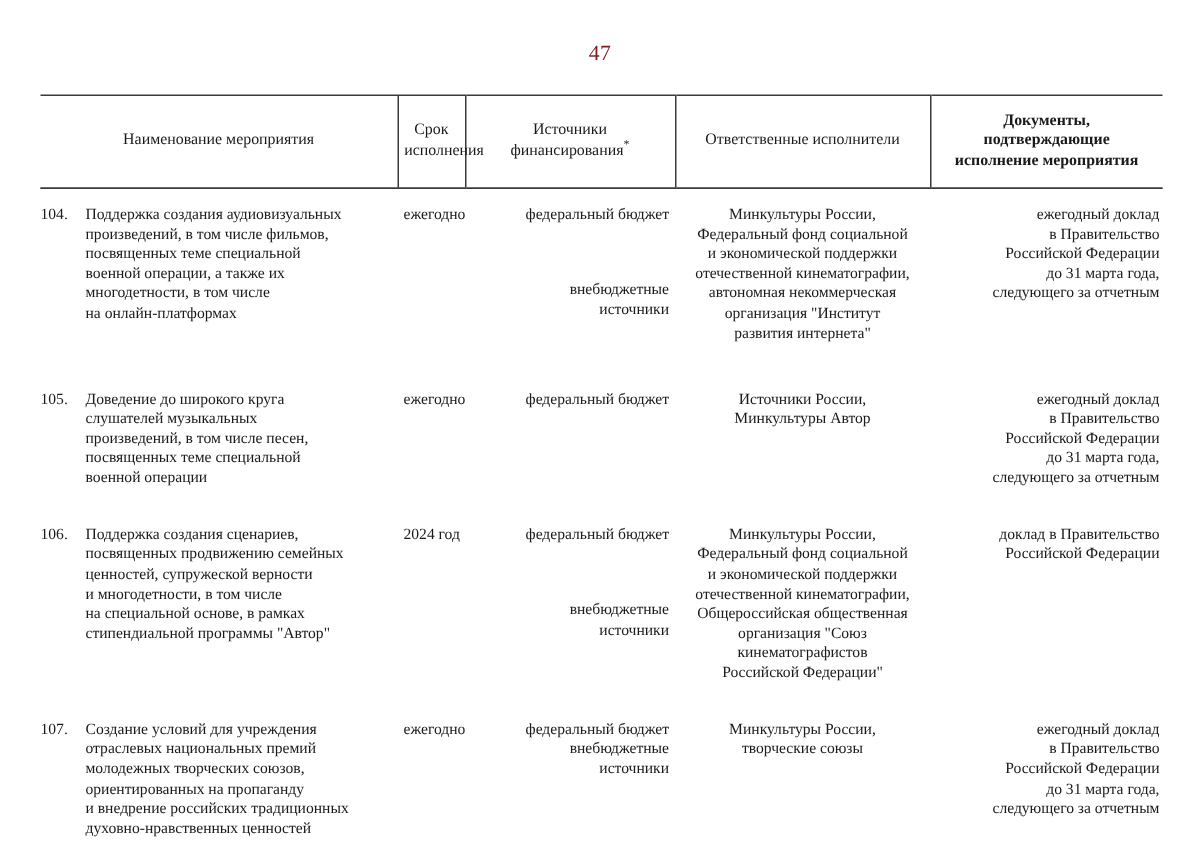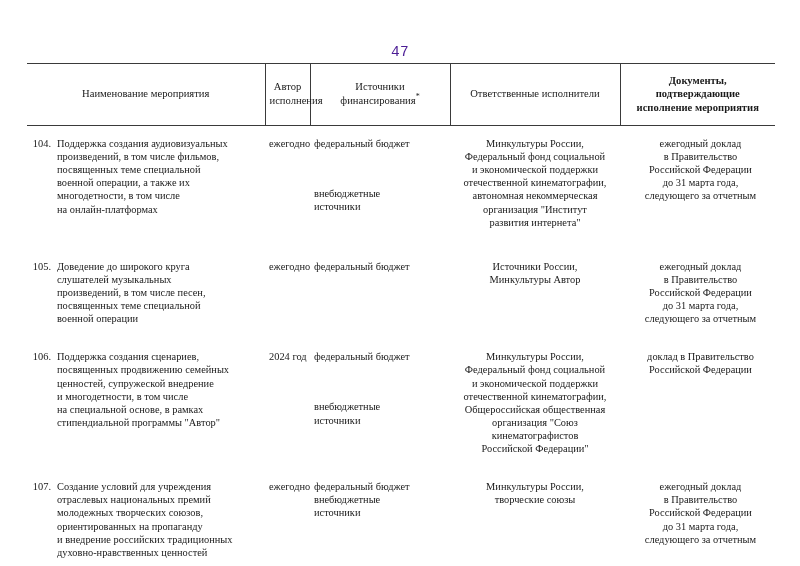--- a/index.html
+++ b/index.html
@@ -18,27 +18,27 @@
 
   .page {
     position: relative;
     width: 800px;
     height: 566px;
     box-sizing: border-box;
   }
 
   .page-number {
     position: absolute;
-    top: 44px;
+    top: 28px;
     left: 0;
     width: 800px;
     text-align: center;
-    font-family: Liberation Mono, monospace;
+    font-family: Liberation Serif, serif;
     font-size: 14.5px;
-    color: #4c1d95;
+    color: #7f1d1d;
     letter-spacing: 0.2px;
   }
 
   .table-wrap {
     position: absolute;
     top: 63px;
     left: 27px;
     width: 748px;
   }
 
@@ -81,40 +81,40 @@
     padding: 0;
     border: none;
   }
 
   td.col-name {
     padding: 11px 6px 0 0;
     position: relative;
   }
   td.col-term,
   td.col-source {
-    text-align: left;
+    text-align: right;
     padding: 11px 4px 0 4px;
   }
   td.col-exec {
     text-align: center;
     padding: 11px 6px 0 6px;
   }
   td.col-docs {
-    text-align: center;
+    text-align: right;
     padding: 11px 2px 0 8px;
   }
 
   .item-line {
     display: flex;
     align-items: flex-start;
   }
   .item-num {
     width: 30px;
     flex: 0 0 30px;
-    text-align: right;
+    text-align: left;
     padding-right: 6px;
     box-sizing: border-box;
   }
   .item-text {
     flex: 1 1 auto;
   }
   .item-text .ln {
     display: block;
     white-space: nowrap;
   }
@@ -152,21 +152,21 @@
           <col class="c3">
           <col class="c4">
           <col class="c5">
       </colgroup>
       <thead>
         <tr class="header-row">
           <th class="first-col">
             <span>Наименование мероприятия</span>
           </th>
           <th>
-            <span>Автор</span><br>
+            <span>Срок</span><br>
             <span>исполнения</span>
           </th>
           <th>
             <span>Источники</span><br>
             <span>финансирования</span><span class="sup-star">*</span>
           </th>
           <th>
             <span>Ответственные исполнители</span>
           </th>
           <th class="last-col">
@@ -278,21 +278,21 @@
             <td></td>
             <td></td>
           </tr>
           <tr>
             <td class="col-name">
               <div class="item-line">
                 <span class="item-num">106.</span>
                 <span class="item-text">
                   <span class="ln">Поддержка создания сценариев,</span>
                   <span class="ln">посвященных продвижению семейных</span>
-                  <span class="ln">ценностей, супружеской внедрение</span>
+                  <span class="ln">ценностей, супружеской верности</span>
                   <span class="ln">и многодетности, в том числе</span>
                   <span class="ln">на специальной основе, в рамках</span>
                   <span class="ln">стипендиальной программы "Автор"</span>
                 </span>
               </div>
             </td>
             <td class="col-term">
               <div class="term-block">
                 <span class="ln">2024 год</span>
               </div>

